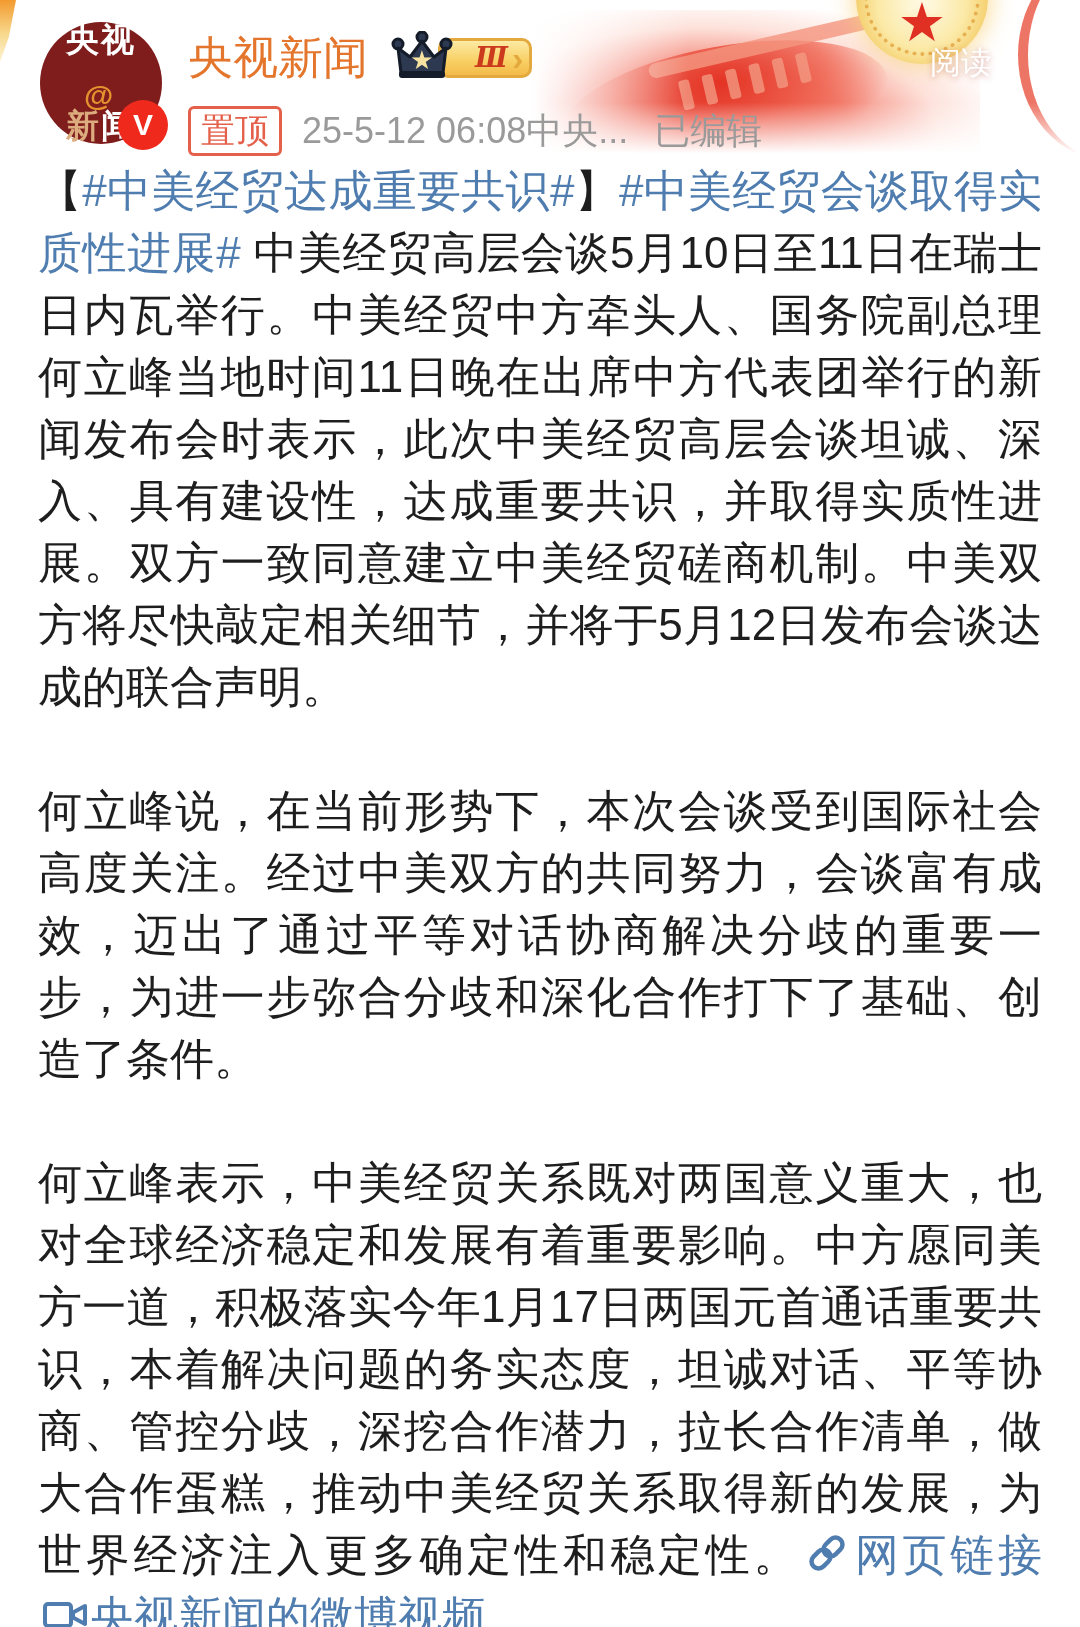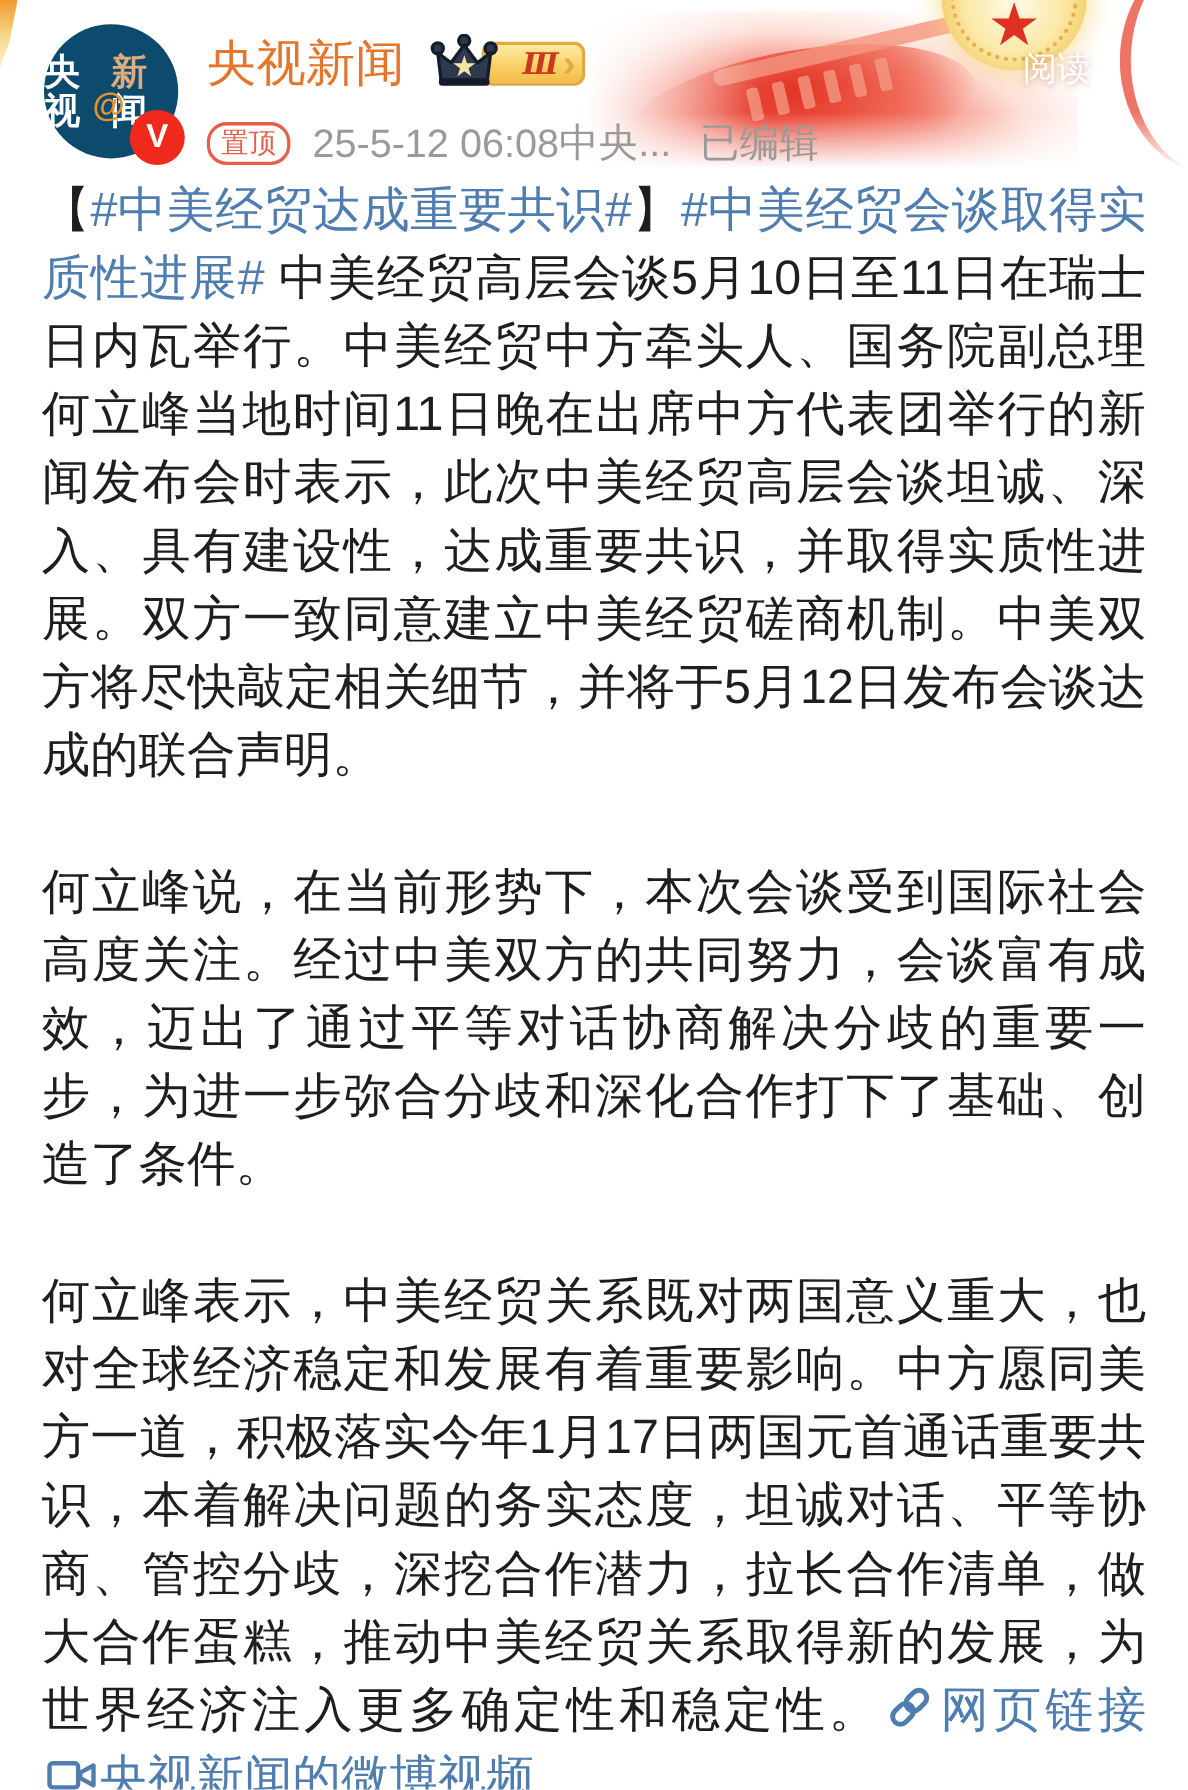--- a/index.html
+++ b/index.html
@@ -49,22 +49,22 @@
 
   
   .corner-sliver { position:absolute; left:0; top:0; width:16px; height:62px;
     background:linear-gradient(180deg,#f29a2e 0%, #f8d98e 55%, #fdf3d4 100%);
     clip-path:polygon(0 0, 100% 0, 55% 60%, 0 100%); }
 
   
   .header { position:absolute; left:40px; top:22px; display:flex; z-index:6; }
   .avatar { position:relative; width:122px; height:122px; flex:0 0 auto; }
   .avatar-circle {
-    width:122px; height:122px; border-radius:50%; background:#0c4a6e;
-    display:flex; flex-direction:row; align-items:center; justify-content:space-between;
+    width:122px; height:122px; border-radius:50%; background:#7f1d1d;
+    display:flex; flex-direction:column; align-items:center; justify-content:space-between;
     color:#fff; font-weight:bold; line-height:1.08; position:relative;
   }
   .av-row { font-size:33px; letter-spacing:2px; }
   .av-xin { color:#dcab7e; }
   .av-at { position:absolute; left:50%; top:50%; transform:translate(-58%,-8%);
     color:#e5912f; font-size:30px; font-weight:bold; z-index:2; }
   .v-badge {
     position:absolute; right:-6px; bottom:-6px; width:50px; height:50px; border-radius:50%;
     background:#ef2a1d; color:#fff; font-weight:bold; font-size:30px;
     display:flex; align-items:center; justify-content:center;
@@ -79,22 +79,22 @@
     background:linear-gradient(180deg,#fdeaa4 0%, #f8cf63 60%, #f3bb4a 100%);
     border:3px solid #e3a93e;
   }
   .ribbon-level { color:#cc3a1e; font-size:27px; font-weight:bold; font-style:italic;
     font-family:"Liberation Serif","DejaVu Serif",serif; }
   .ribbon-chevron { color:#e3a93e; font-size:34px; font-weight:bold; margin-left:4px; line-height:1; }
   .crown { position:absolute; left:-10px; top:-4px; }
 
   .meta-row { display:flex; align-items:center; margin-top:18px; color:#9a9a9a; font-size:36px; }
   .pin-badge {
-    color:#e4604a; border:3px solid #e4604a; border-radius:18px;
-    font-size:25px; padding:2px 10px 3px; margin-right:20px; line-height:1.15;
+    color:#e4604a; border:3px solid #e4604a; border-radius:6px;
+    font-size:34px; padding:2px 10px 3px; margin-right:20px; line-height:1.15;
   }
   .meta-time { }
   .meta-source { margin-right:26px; }
 
   
   .post-body {
     position:absolute; left:38px; top:160px; width:1004px; z-index:4;
     font-size:44px; line-height:62px; text-align:justify; word-break:break-all;
     color:#1e1e1e;
   }

